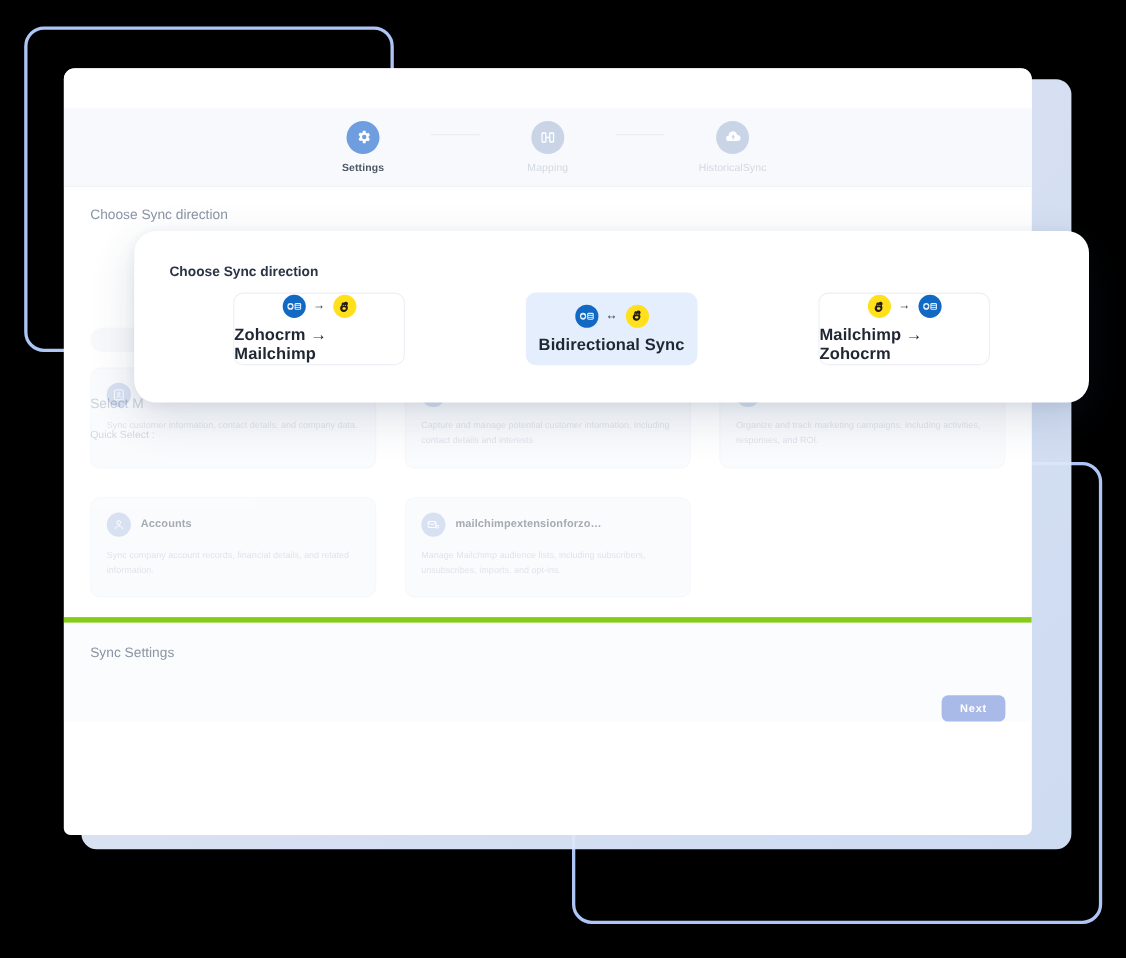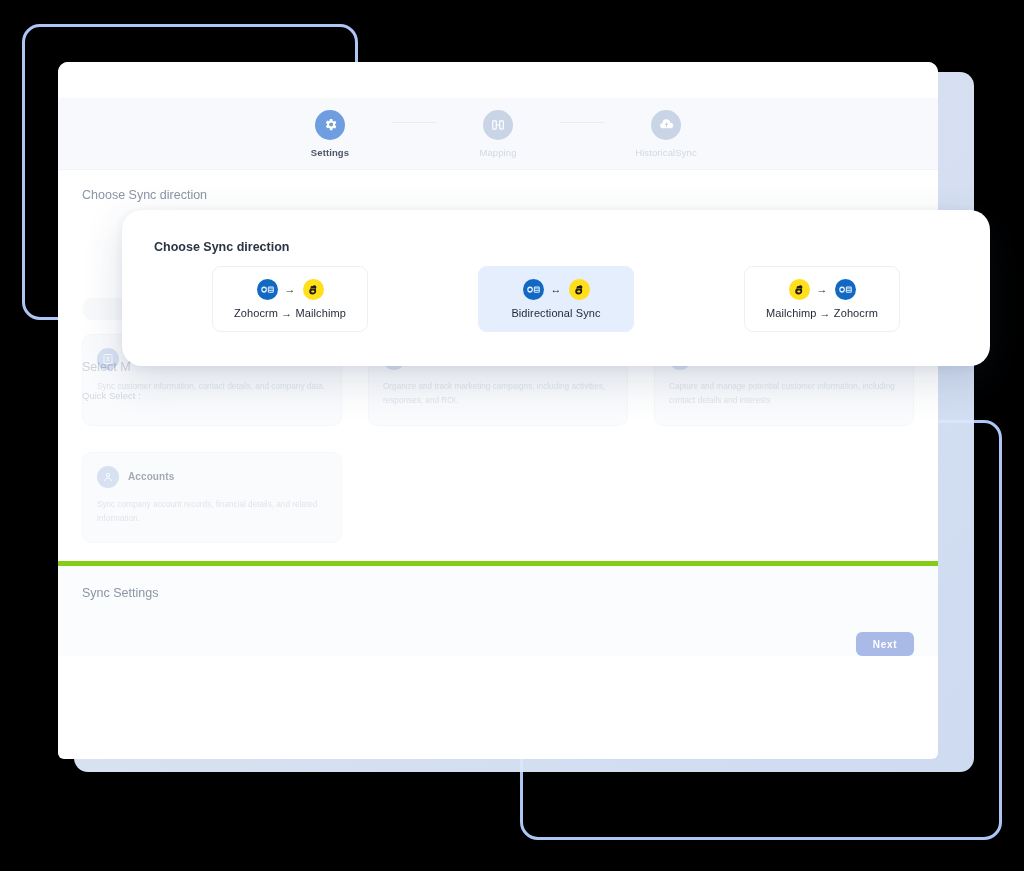--- a/index.html
+++ b/index.html
@@ -132,21 +132,21 @@
     width: 156px; height: 66px; border:1px solid #eceff4; border-radius: 9px;
     display:flex; flex-direction:column; align-items:center; justify-content:center;
     gap: 7px; background:#ffffff; cursor:pointer;
   }
   .dir-card.selected { background:#e4eefc; border-color:#e4eefc; }
   .logos { display:flex; align-items:center; gap: 7px; }
   .logo { width: 21px; height: 21px; border-radius:50%; display:flex; align-items:center; justify-content:center; }
   .logo.zoho { background:#1169c4; }
   .logo.mc   { background:#ffe01b; }
   .arrow { font-size: 11px; color:#1d242f; line-height:1; }
-  .dir-label { font-size: 11px; font-weight:400; color:#1f2733; letter-spacing:.1px; }
+  .dir-label { font-size: 15px; font-weight:700; color:#1f2733; letter-spacing:.1px; }
 
   svg { display:block; }
 </style>
 </head>
 <body>
 
 <div id="stage">
 
   <div class="frame-outline frame-tl"></div>
   <div class="frame-outline frame-br"></div>
@@ -216,58 +216,71 @@
             </span>
             <span class="mod-name">Contacts</span>
           </div>
           <div class="mod-desc">Sync customer information, contact details, and company data.</div>
         </div>
 
         <div class="mod-card">
           <div class="mod-head">
             <span class="mod-icon">
               <svg width="12" height="12" viewBox="0 0 24 24" fill="none" stroke="#fff" stroke-width="1.8">
-                  <path d="M3 10v4h3l7 4V6l-7 4H3z"></path>
-                  <path d="M17 9.2a4 4 0 010 5.6"></path>
-                  <path d="M19.8 7a7 7 0 010 10"></path>
-                </svg>
-            </span>
-            <span class="mod-name">Campaigns</span>
-          </div>
-          <div class="mod-desc">Organize and track marketing campaigns, including activities, responses, and ROI.</div>
-        </div>
-
-        <div class="mod-card">
-          <div class="mod-head">
-            <span class="mod-icon">
-              <svg width="12" height="12" viewBox="0 0 24 24" fill="none" stroke="#fff" stroke-width="1.8">
                   <circle cx="9" cy="8" r="3"></circle>
                   <circle cx="17" cy="9" r="2.2"></circle>
                   <path d="M3.5 19c.6-3 2.8-4.6 5.5-4.6s4.9 1.6 5.5 4.6"></path>
                   <path d="M16 14.6c2 .3 3.4 1.7 3.8 4.4"></path>
                 </svg>
             </span>
             <span class="mod-name">Leads</span>
           </div>
           <div class="mod-desc">Capture and manage potential customer information, including contact details and interests</div>
         </div>
 
         <div class="mod-card">
           <div class="mod-head">
             <span class="mod-icon">
               <svg width="12" height="12" viewBox="0 0 24 24" fill="none" stroke="#fff" stroke-width="1.8">
+                  <path d="M3 10v4h3l7 4V6l-7 4H3z"></path>
+                  <path d="M17 9.2a4 4 0 010 5.6"></path>
+                  <path d="M19.8 7a7 7 0 010 10"></path>
+                </svg>
+            </span>
+            <span class="mod-name">Campaigns</span>
+          </div>
+          <div class="mod-desc">Organize and track marketing campaigns, including activities, responses, and ROI.</div>
+        </div>
+
+        <div class="mod-card">
+          <div class="mod-head">
+            <span class="mod-icon">
+              <svg width="12" height="12" viewBox="0 0 24 24" fill="none" stroke="#fff" stroke-width="1.8">
                   <circle cx="12" cy="8" r="3.4"></circle>
                   <path d="M5 20c.8-3.8 3.6-5.8 7-5.8s6.2 2 7 5.8"></path>
                 </svg>
             </span>
             <span class="mod-name">Accounts</span>
           </div>
           <div class="mod-desc">Sync company account records, financial details, and related information.</div>
         </div>
 
+        <div class="mod-card">
+          <div class="mod-head">
+            <span class="mod-icon">
+              <svg width="12" height="12" viewBox="0 0 24 24" fill="none" stroke="#fff" stroke-width="1.8">
+                  <rect x="2.5" y="6" width="14" height="11" rx="1.6"></rect>
+                  <path d="M2.5 7.5l7 5 7-5"></path>
+                  <circle cx="19" cy="15.5" r="2.6"></circle>
+                </svg>
+            </span>
+            <span class="mod-name">mailchimpextensionforzo…</span>
+          </div>
+          <div class="mod-desc">Manage Mailchimp audience lists, including subscribers, unsubscribes, imports, and opt-ins.</div>
+        </div>
 
       </div>
     </div>
 
     <div class="settings-block">
       <div class="settings-title">Sync Settings</div>
     </div>
 
     <div class="footer-bar">
       <button class="next-btn">Next</button>

